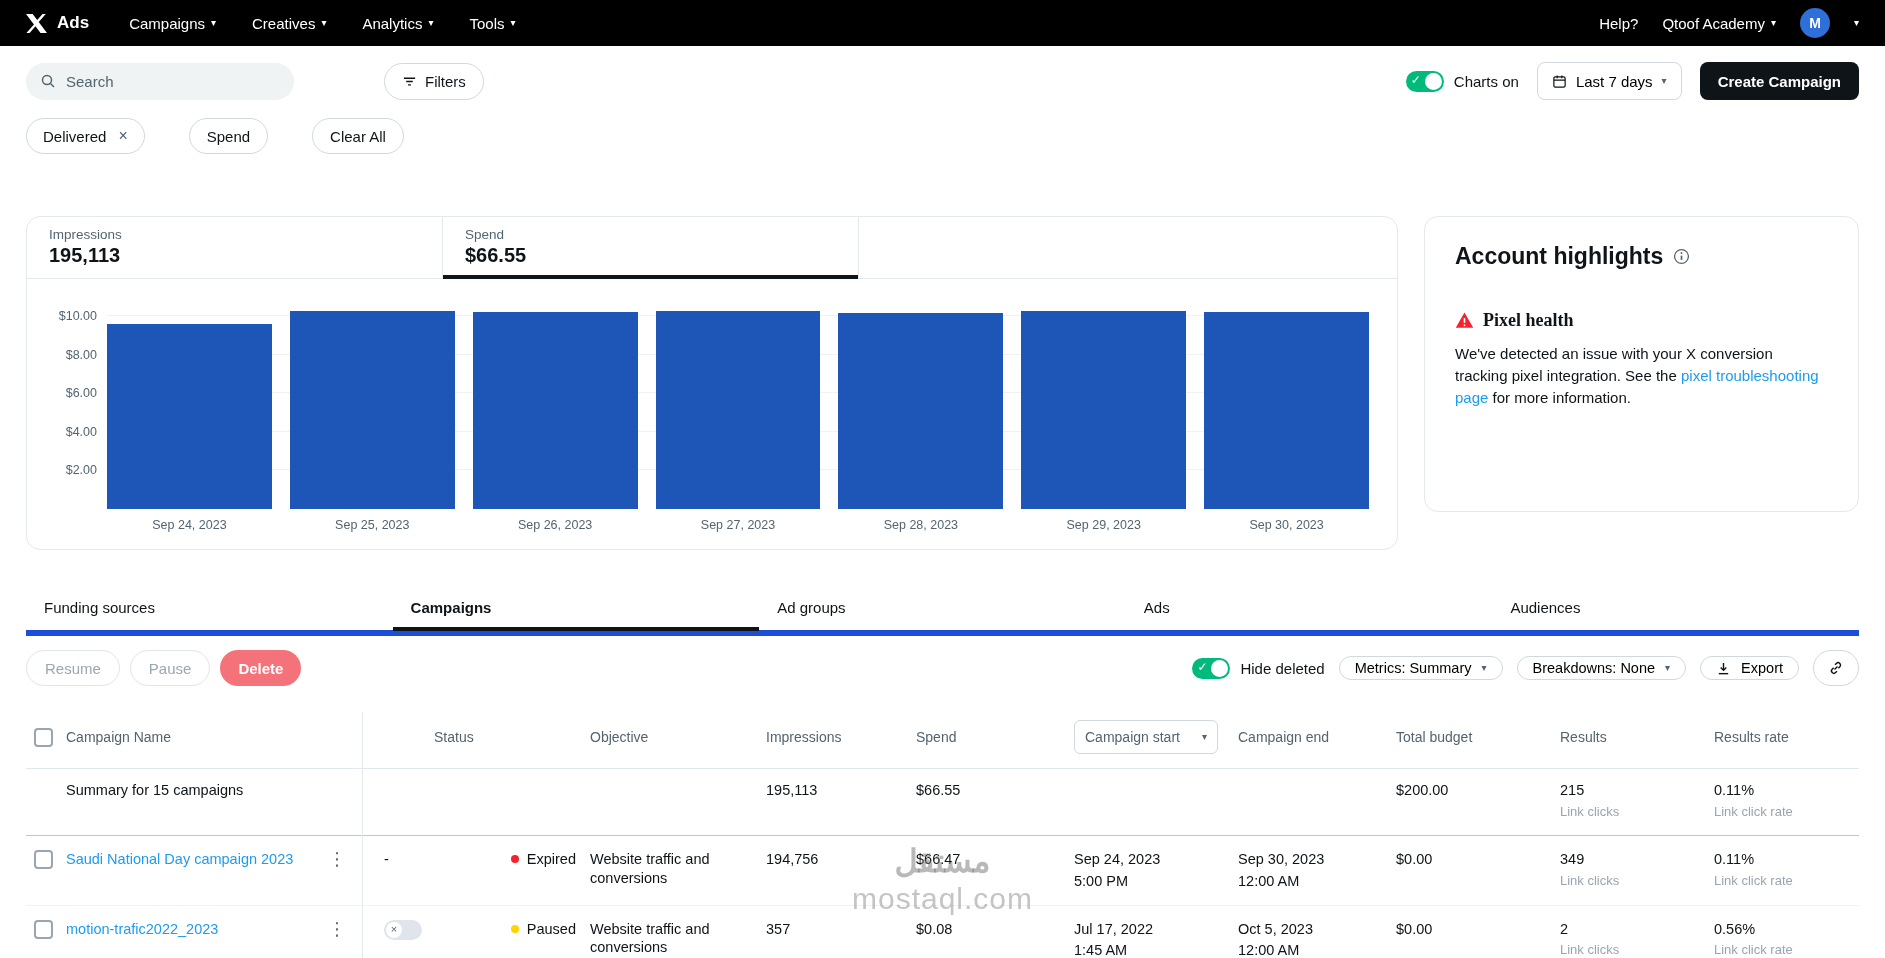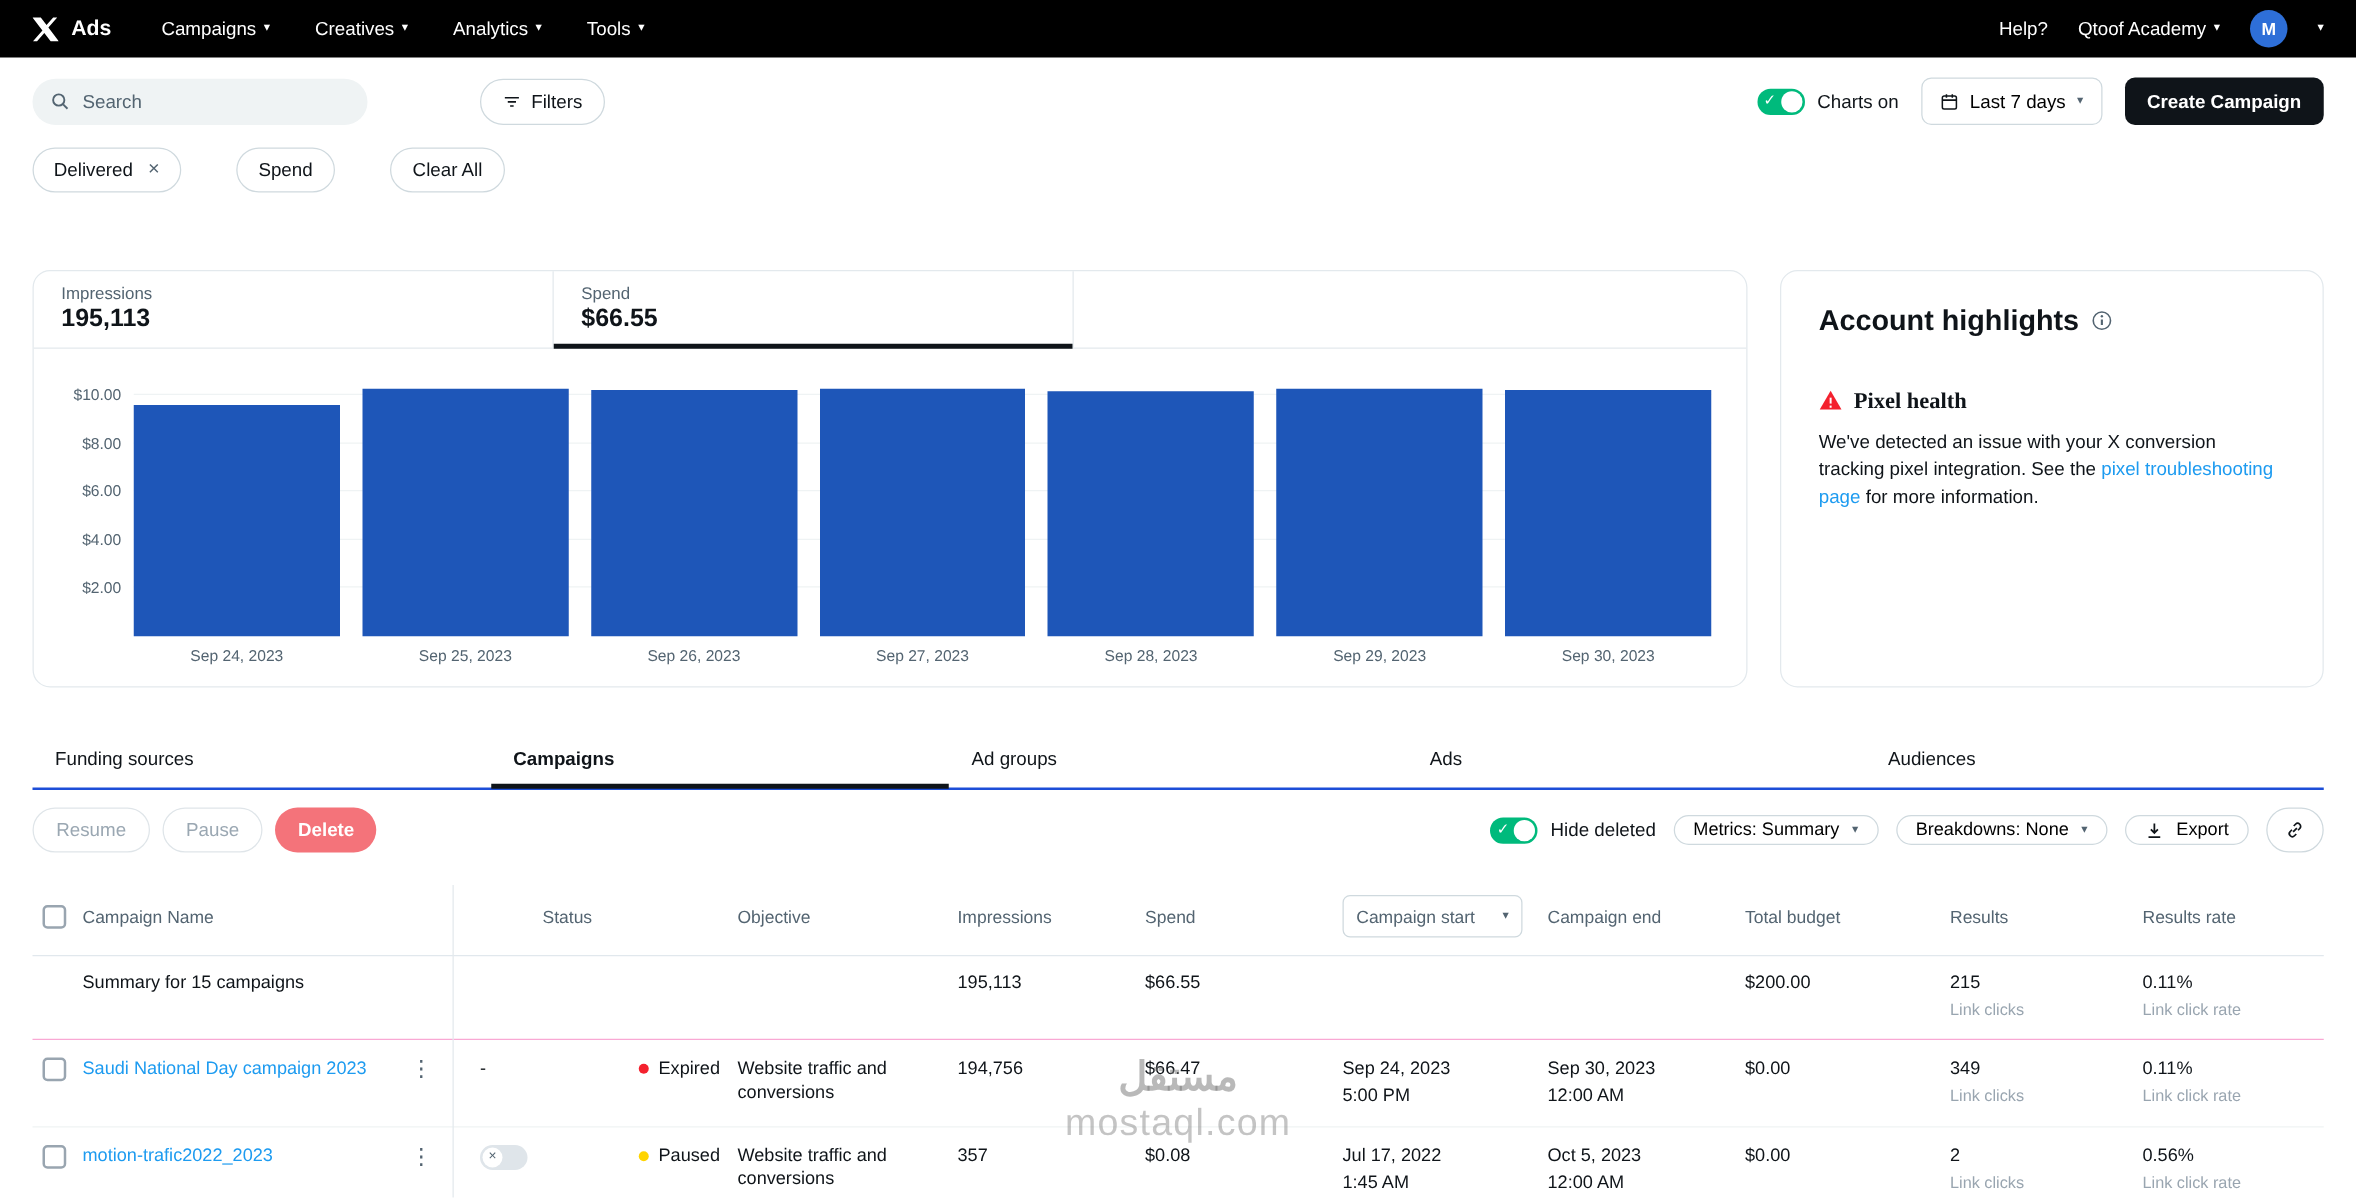--- a/index.html
+++ b/index.html
@@ -51,30 +51,30 @@
   .chart-area { padding:22px 28px 14px 16px; }
   .chart-row { display:flex; }
   .y-axis { width:64px; position:relative; height:208px; flex:none; }
   .ytick { position:absolute; right:10px; transform:translateY(50%); font-size:12.5px; color:#536471; }
   .plot { flex:1; height:208px; position:relative; display:flex; align-items:flex-end; gap:18px; }
   .gridline { position:absolute; left:0; right:0; height:1px; background:#eff3f4; }
   .bar { flex:1; z-index:1; }
   .x-axis { display:flex; gap:18px; margin-left:64px; margin-top:9px; }
   .xtick { flex:1; text-align:center; font-size:12.5px; color:#536471; }
 
-  .highlights-card { flex:1; height:334px; padding:26px 30px; }
+  .highlights-card { flex:1; height:296px; padding:26px 30px; }
   .hl-title-row { display:flex; align-items:center; gap:10px; }
   .hl-title { font-size:23px; font-weight:700; }
   .ph-row { display:flex; align-items:center; gap:9px; margin-top:40px; }
   .ph-title { font-size:18px; font-weight:700;font-family:Liberation Serif, serif; }
   .hl-body { margin-top:12px; font-size:15px; line-height:1.45; color:#0f1419; max-width:392px; }
   .hl-link { color:#1d9bf0; cursor:pointer; }
 
   
-  .section-tabs { display:flex; margin:38px 26px 0; border-bottom:2px solid #1d4ed8;justify-content:center; }
+  .section-tabs { display:flex; margin:38px 26px 0; border-bottom:6px solid #1d4ed8;justify-content:center; }
   .section-tab { flex:1; padding:11px 18px 14px; font-size:15px; color:#0f1419; position:relative; cursor:pointer; }
   .section-tab.active { font-weight:700; }
   .section-tab.active::after { content:""; position:absolute; left:0; right:0; bottom:-1px; height:4px; background:#0f1419; }
 
   
   .controls { display:flex; align-items:center; gap:10px; margin:14px 26px 0; }
   .ctl-btn { height:36px; border:1px solid #dfe5e9; border-radius:9999px; background:#fff; color:#9aa7b2; font-size:15px; padding:0 18px; cursor:pointer; }
   .delete-btn { height:36px; border:none; border-radius:9999px; background:#f4737a; color:#fff; font-size:15px; font-weight:700; padding:0 18px; cursor:pointer; }
   .controls-right { margin-left:auto; display:flex; align-items:center; gap:14px; }
   .sel-pill { height:24px; border:1px solid #cfd9de; border-radius:9999px; background:#fff; display:inline-flex; align-items:center; gap:10px; padding:0 15px; font-size:14.5px; cursor:pointer; white-space:nowrap; }

